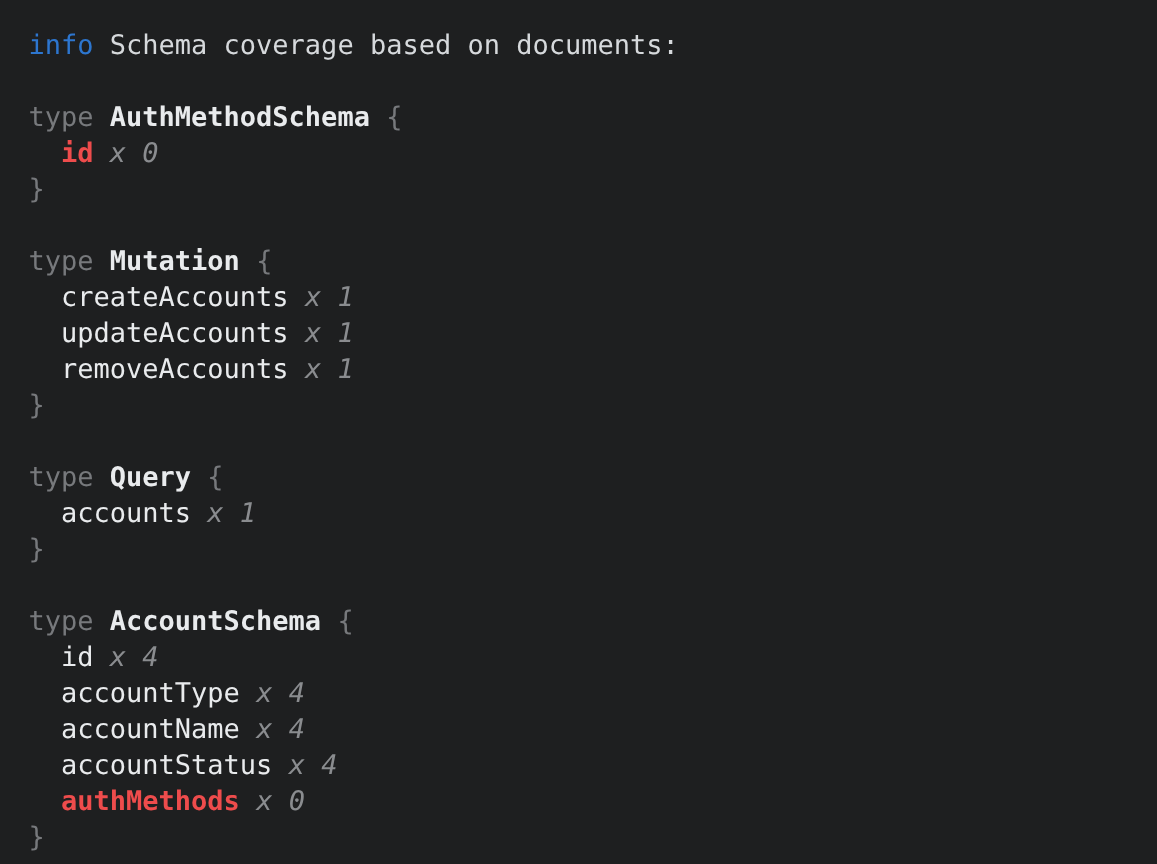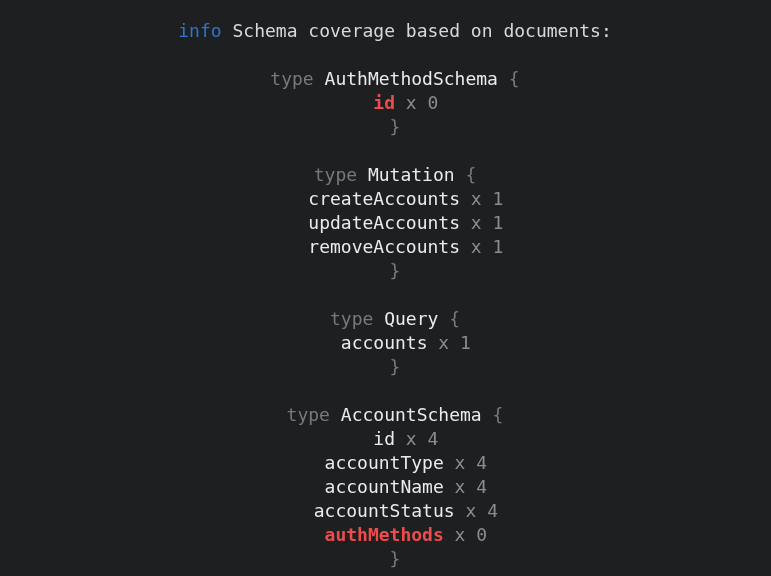--- a/index.html
+++ b/index.html
@@ -16,27 +16,27 @@
     box-sizing: border-box;
     width: 771px;
     height: 576px;
     padding: 19px 0 0 19px;
     font-family: "DejaVu Sans Mono", "Liberation Mono", monospace;
     font-size: 18px;
     line-height: 24px;
     white-space: pre;
     color: #d6d9dc;
   }
-  .line { height: 24px; text-align: center; }
+  .line { height: 24px; }
   .block { margin-top: 24px; }
   .level-info { color: var(--blue, #2d76cf); }
   .msg { color: var(--text, #d6d9dc); }
   .kw { color: var(--muted, #77797c); }
   .brace { color: var(--muted, #77797c); }
-  .type-name { color: var(--white, #e9ebed); font-weight: normal; }
+  .type-name { color: var(--white, #e9ebed); font-weight: bold; }
   .field-covered { color: var(--white, #e9ebed); font-weight: normal; }
   .field-uncovered { color: var(--red, #ee4c4c); font-weight: bold; }
-  .count { color: var(--count, #8a8c8f); }
+  .count { color: var(--count, #8a8c8f); font-style: italic; }
 </style>
 </head>
 <body style="background: rgb(30, 31, 32);">
 
 <div class="console"><div class="line"><span class="level-info">info</span><span> </span><span class="msg">Schema coverage based on documents:</span></div><div id="blocks"><div class="block"><div class="line"><span class="kw">type</span> <span class="type-name">AuthMethodSchema</span> <span class="brace">{</span></div><div class="line">  <span class="field-uncovered">id</span> <span class="count">x 0</span></div><div class="line"><span class="brace">}</span></div></div><div class="block"><div class="line"><span class="kw">type</span> <span class="type-name">Mutation</span> <span class="brace">{</span></div><div class="line">  <span class="field-covered">createAccounts</span> <span class="count">x 1</span></div><div class="line">  <span class="field-covered">updateAccounts</span> <span class="count">x 1</span></div><div class="line">  <span class="field-covered">removeAccounts</span> <span class="count">x 1</span></div><div class="line"><span class="brace">}</span></div></div><div class="block"><div class="line"><span class="kw">type</span> <span class="type-name">Query</span> <span class="brace">{</span></div><div class="line">  <span class="field-covered">accounts</span> <span class="count">x 1</span></div><div class="line"><span class="brace">}</span></div></div><div class="block"><div class="line"><span class="kw">type</span> <span class="type-name">AccountSchema</span> <span class="brace">{</span></div><div class="line">  <span class="field-covered">id</span> <span class="count">x 4</span></div><div class="line">  <span class="field-covered">accountType</span> <span class="count">x 4</span></div><div class="line">  <span class="field-covered">accountName</span> <span class="count">x 4</span></div><div class="line">  <span class="field-covered">accountStatus</span> <span class="count">x 4</span></div><div class="line">  <span class="field-uncovered">authMethods</span> <span class="count">x 0</span></div><div class="line"><span class="brace">}</span></div></div></div></div>
 
 </body></html>

